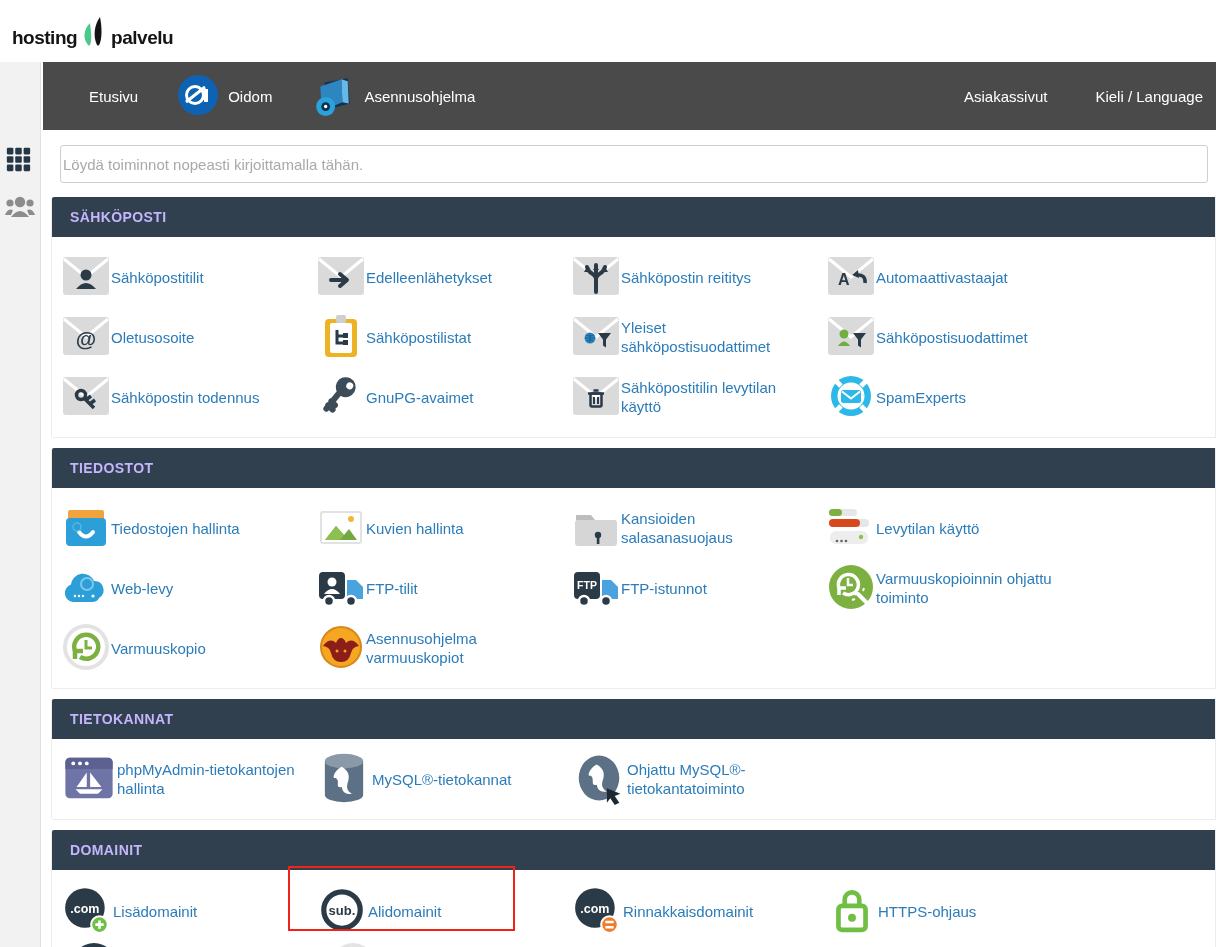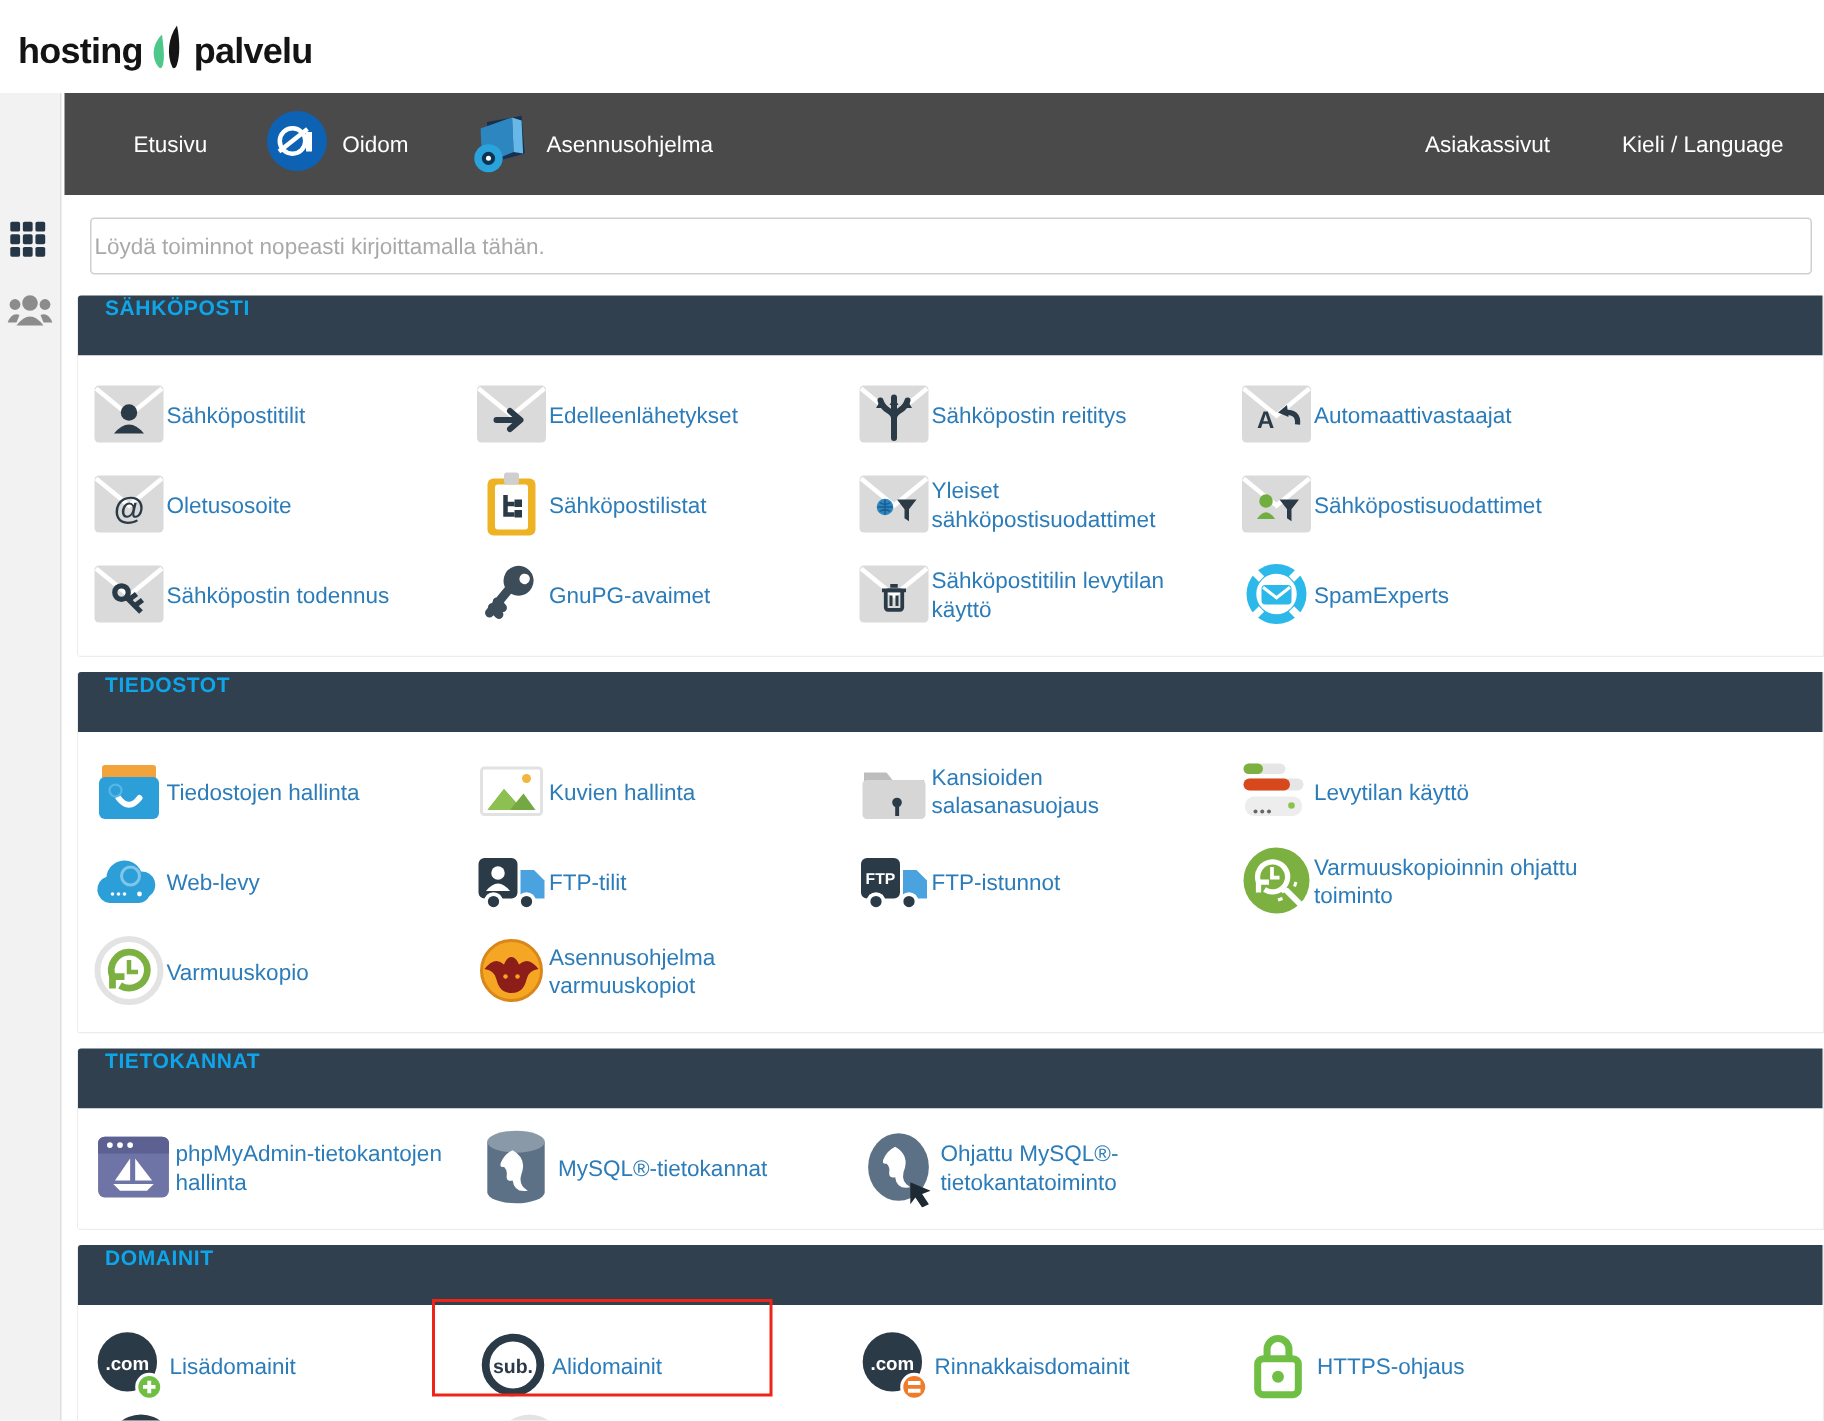--- a/index.html
+++ b/index.html
@@ -6,48 +6,48 @@
     --link:#2b7cb9; --hdr:#30404f; --nav:#4a4a4a; --side:#f2f2f2;
     --red:#ee2418; --ink:#2b3a47;
   }
   *{box-sizing:border-box;margin:0;padding:0;}
   html,body{width:1216px;height:947px;overflow:hidden;background:#fff;
     font-family:"Liberation Sans","DejaVu Sans",sans-serif;}
 
   
   .topbar{position:absolute;left:0;top:0;width:1216px;height:62px;background:#fff;display:flex;align-items:center;}
   .brand{display:flex;align-items:flex-end;margin-left:12px;cursor:pointer;}
-  .brand .word{font-size:24px;font-weight:bold;color:#141414;letter-spacing:-.5px;line-height:1;}
+  .brand .word{font-size:19px;font-weight:bold;color:#141414;letter-spacing:-.5px;line-height:1;}
   .brand svg{margin:0 2px;display:block;}
 
   
   .navbar{position:absolute;left:43px;top:62px;right:0;height:68px;background:var(--nav);
     display:flex;align-items:center;justify-content:space-between;color:#fff;font-size:15px;}
   .nav-group{display:flex;align-items:center;}
   .nav-group.left{padding-left:46px;gap:40px;}
-  .nav-group.right{padding-right:27px;gap:48px;}
+  .nav-group.right{padding-right:13px;gap:48px;}
   .nav-item{display:flex;align-items:center;gap:10px;cursor:pointer;white-space:nowrap;}
   .nav-item .nicon{display:block;}
 
   
   .sidebar{position:absolute;left:0;top:62px;width:41px;bottom:0;background:var(--side);border-right:1px solid #e0e0e0;}
   .side-icon{width:30px;margin:0 auto;cursor:pointer;display:block;}
   .side-icon.grid{margin-top:84px;}
   .side-icon.people{margin-top:18px;}
 
   
   .main{position:absolute;left:51px;top:130px;right:0;bottom:0;overflow:hidden;background:#fff;}
   .search-row{margin:15px 8px 0 9px;}
   .search-row input{width:100%;height:38px;border:1px solid #cfcfcf;border-radius:3px;
     padding:0 2px;font-size:15px;color:#444;font-family:inherit;outline:none;}
   .search-row input::placeholder{color:#a9a9a9;}
 
   .panel{margin-top:14px;border:1px solid #ececec;border-top:none;border-radius:3px 0 0 3px;}
   .panel + .panel{margin-top:10px;}
-  .panel-hdr{height:40px;background:var(--hdr);color:#0ea5e9;display:flex;align-items:flex-start;
+  .panel-hdr{height:40px;background:var(--hdr);color:#c4b5fd;display:flex;align-items:center;
     padding-left:18px;font-size:14px;font-weight:bold;letter-spacing:.4px;border-radius:2px 0 0 0;}
   .panel-body{background:#fff;padding:11px 0 9px 10px;}
   .grid{display:grid;grid-template-columns:repeat(4,255px);}
   .item{height:60px;display:flex;align-items:center;gap:1px;cursor:pointer;}
   .item .ic{flex:0 0 auto;display:block;}
   .item .lbl{color:var(--link);font-size:15px;line-height:1.25;max-width:190px;}
   .panel.tietokannat .panel-body{padding:8px 0 6px 10px;}
   .panel.tietokannat .item{height:66px;}
   .panel.domainit .item{height:62px;}
   .partial-row{display:grid;grid-template-columns:repeat(4,255px);}

